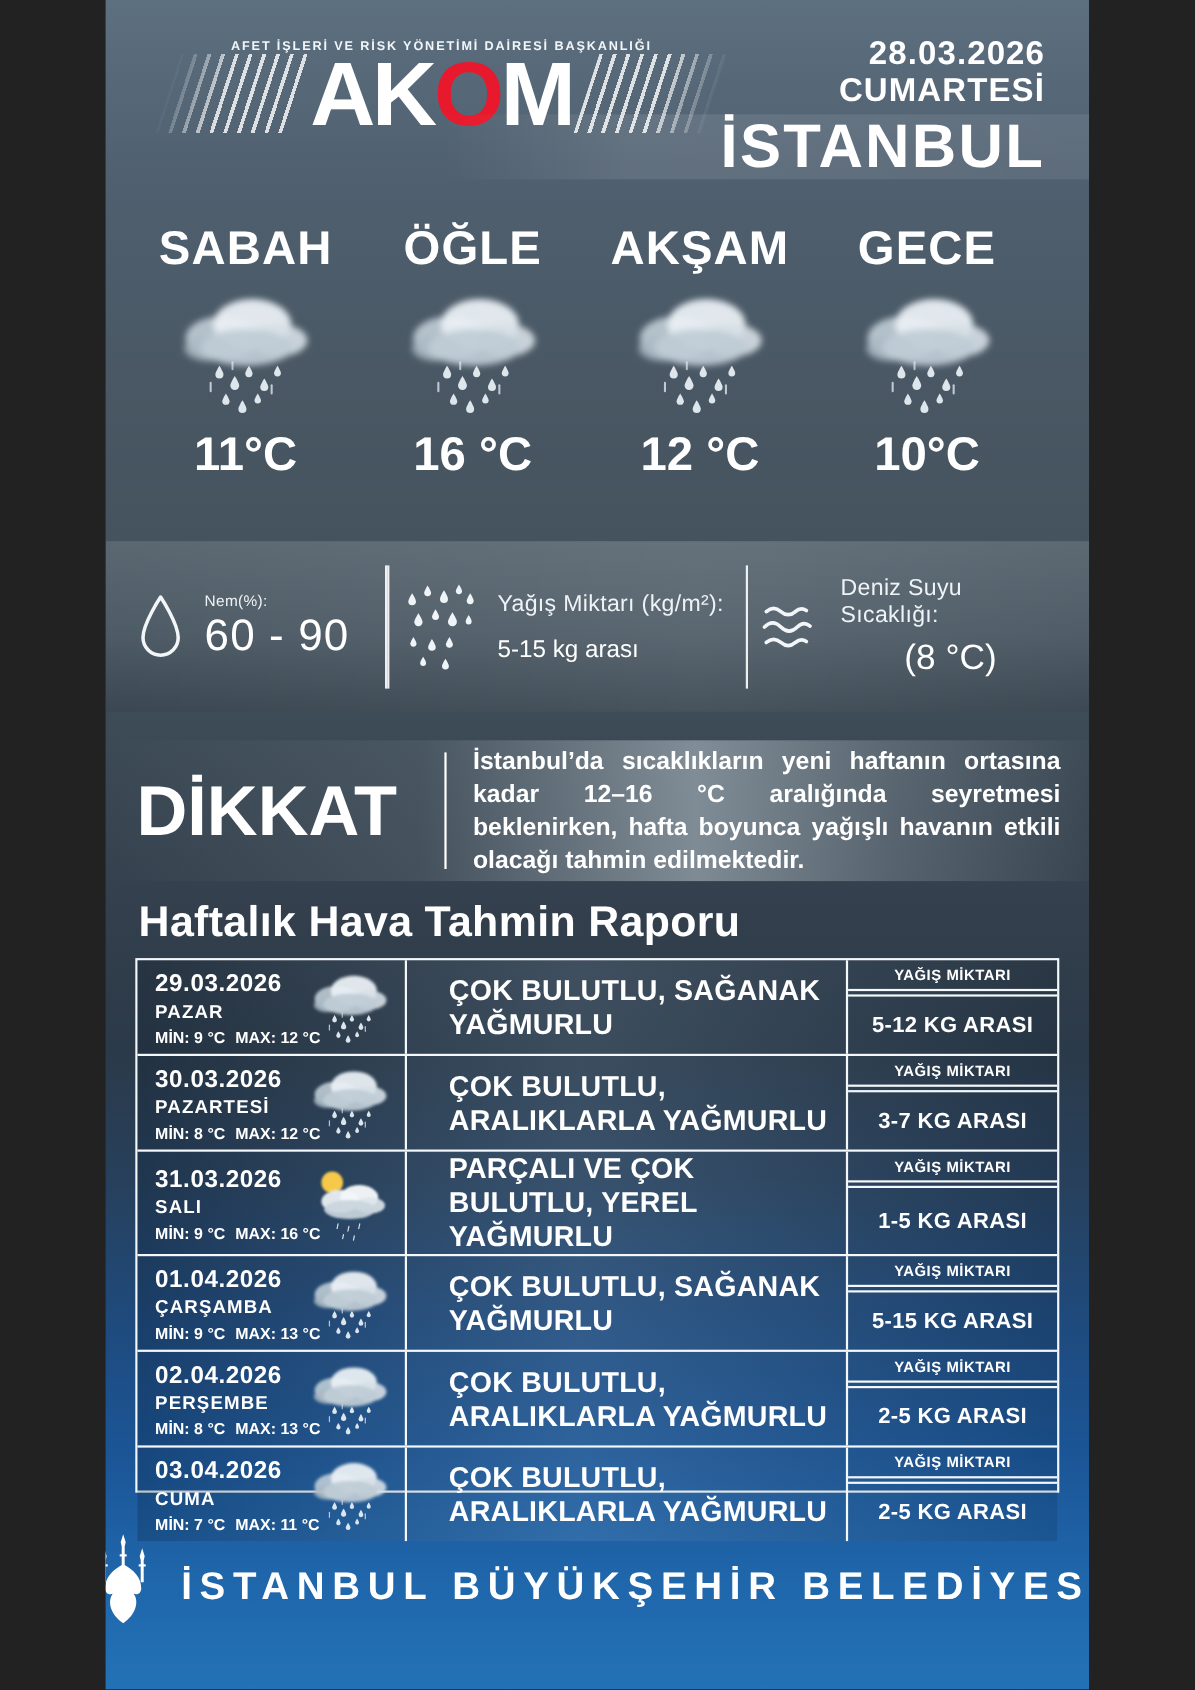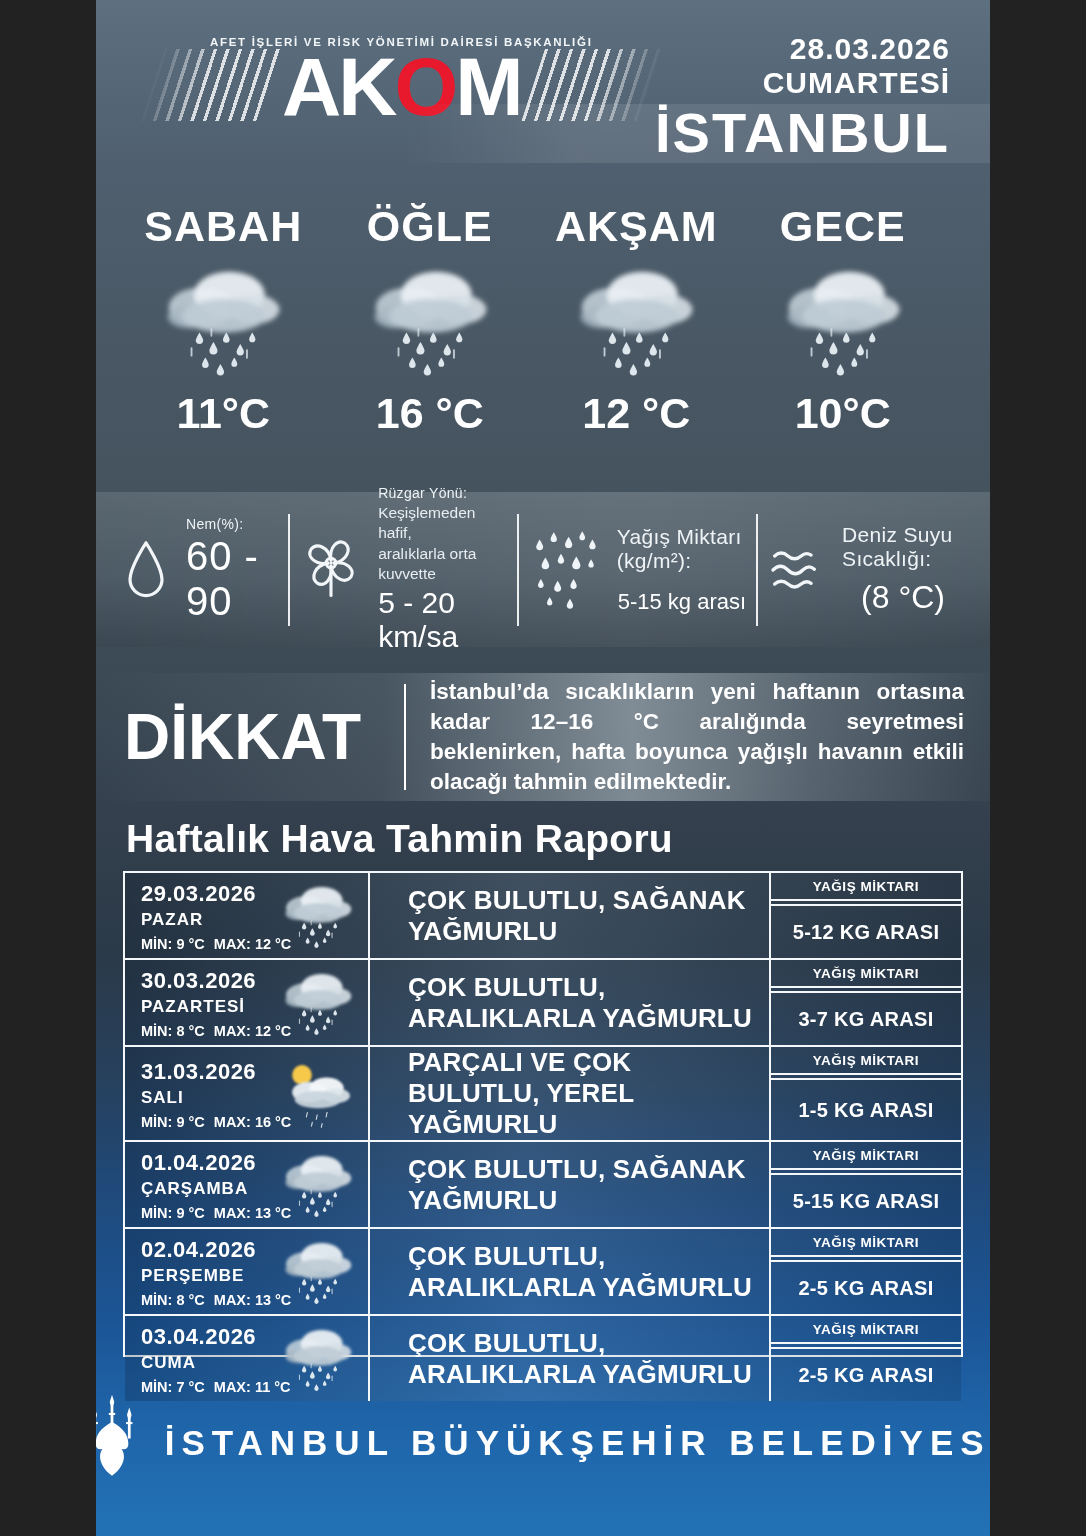--- a/index.html
+++ b/index.html
@@ -57,21 +57,21 @@
     background:linear-gradient(180deg,rgba(255,255,255,.10),rgba(255,255,255,.05) 55%,rgba(0,0,0,.10)),
                linear-gradient(90deg,rgba(255,255,255,.02),rgba(255,255,255,.09) 60%,rgba(255,255,255,.03));}
   .metric{display:flex;align-items:center;gap:16px;padding:0 10px;}
   .m1{flex:1.02;} .m2{flex:1.35;} .m3{flex:1.42;} .m4{flex:1.28;}
   .vdiv{width:2px;height:112px;background:rgba(255,255,255,.9);flex:none;}
   .m-label{font-size:14px;font-weight:400;letter-spacing:.3px;color:#eef3f6;}
   .m-desc{font-size:15.5px;line-height:1.3;color:#e7edf1;white-space:pre-line;margin-top:2px;}
   .m-value-big{font-size:40px;font-weight:400;margin-top:2px;letter-spacing:1px;}
   .m-value-med{font-size:30px;margin-top:2px;}
   .m3 .m-label{font-size:21px;}
-  .m3 .m-val{font-size:22px;margin-top:16px;text-align:right;}
+  .m3 .m-val{font-size:22px;margin-top:16px;text-align:left;}
   .m4 .m-label{font-size:21px;}
   .m4 .m-val{font-size:32px;margin-top:8px;text-align:center;}
   .icon-drop{width:48px;height:70px;flex:none;}
   .icon-pinwheel{width:62px;height:84px;flex:none;}
   .icon-raindrops{width:72px;height:84px;flex:none;}
   .icon-waves{width:58px;height:52px;flex:none;}
 
   
   .warning{margin-top:26px;height:128px;display:flex;align-items:center;padding:0 26px 0 28px;
     background:linear-gradient(90deg,rgba(60,74,86,.0) 0%,rgba(96,110,120,.35) 32%,rgba(155,167,175,.72) 60%,rgba(120,133,142,.5) 80%,rgba(70,84,94,.22) 100%);}
@@ -267,31 +267,20 @@
     <div class="metric m1">
       <svg class="icon-drop">
           <use href="#sym-drop"></use>
         </svg>
       <div>
         <div class="m-label">Nem(%):</div>
         <div class="m-value-big">60 - 90</div>
       </div>
     </div>
     <div class="vdiv"></div>
-    <div class="metric m2">
-      <svg class="icon-pinwheel">
-          <use href="#sym-pinwheel"></use>
-        </svg>
-      <div>
-        <div class="m-label">Rüzgar Yönü:</div>
-        <div class="m-desc">Keşişlemeden hafif,
-aralıklarla orta kuvvette</div>
-        <div class="m-value-med">5 - 20 km/sa</div>
-      </div>
-    </div>
     <div class="vdiv"></div>
     <div class="metric m3">
       <svg class="icon-raindrops">
           <use href="#sym-raindrops"></use>
         </svg>
       <div>
         <div class="m-label">Yağış Miktarı (kg/m²):</div>
         <div class="m-val">5-15 kg arası</div>
       </div>
     </div>

